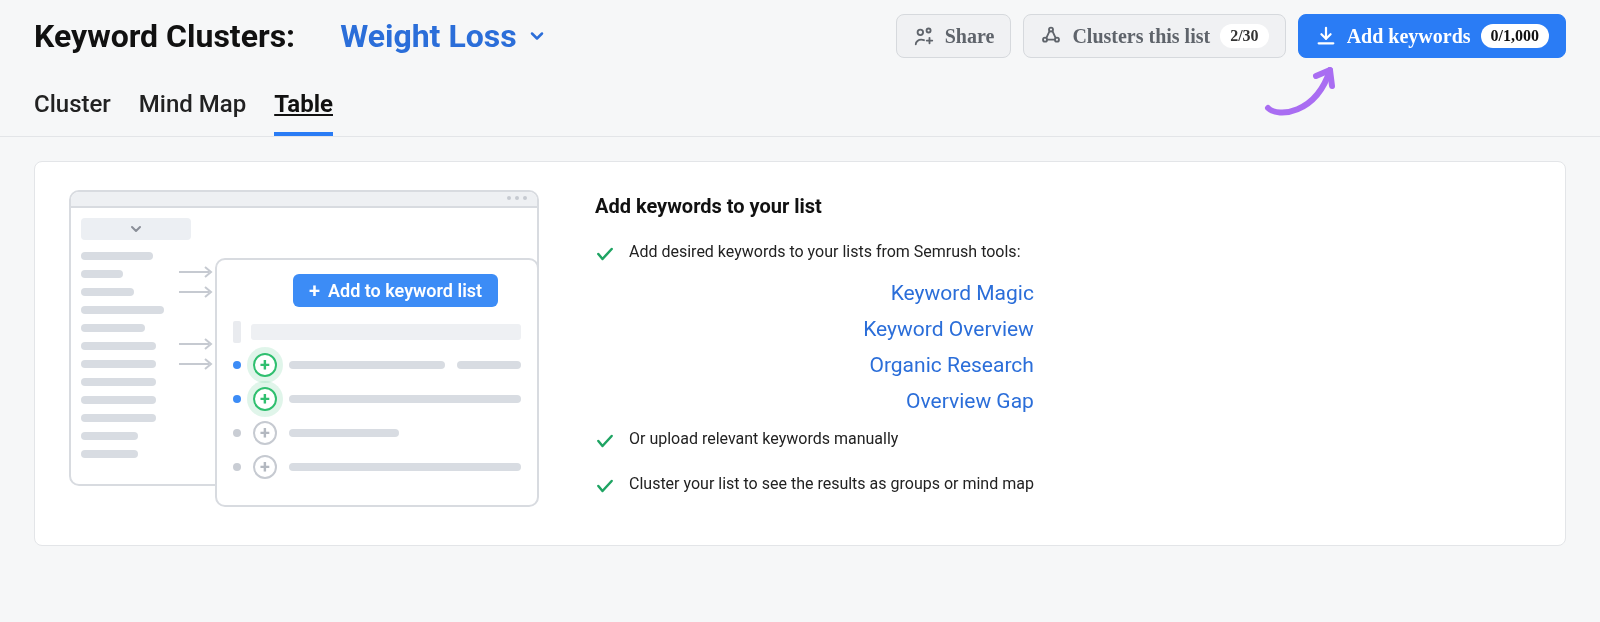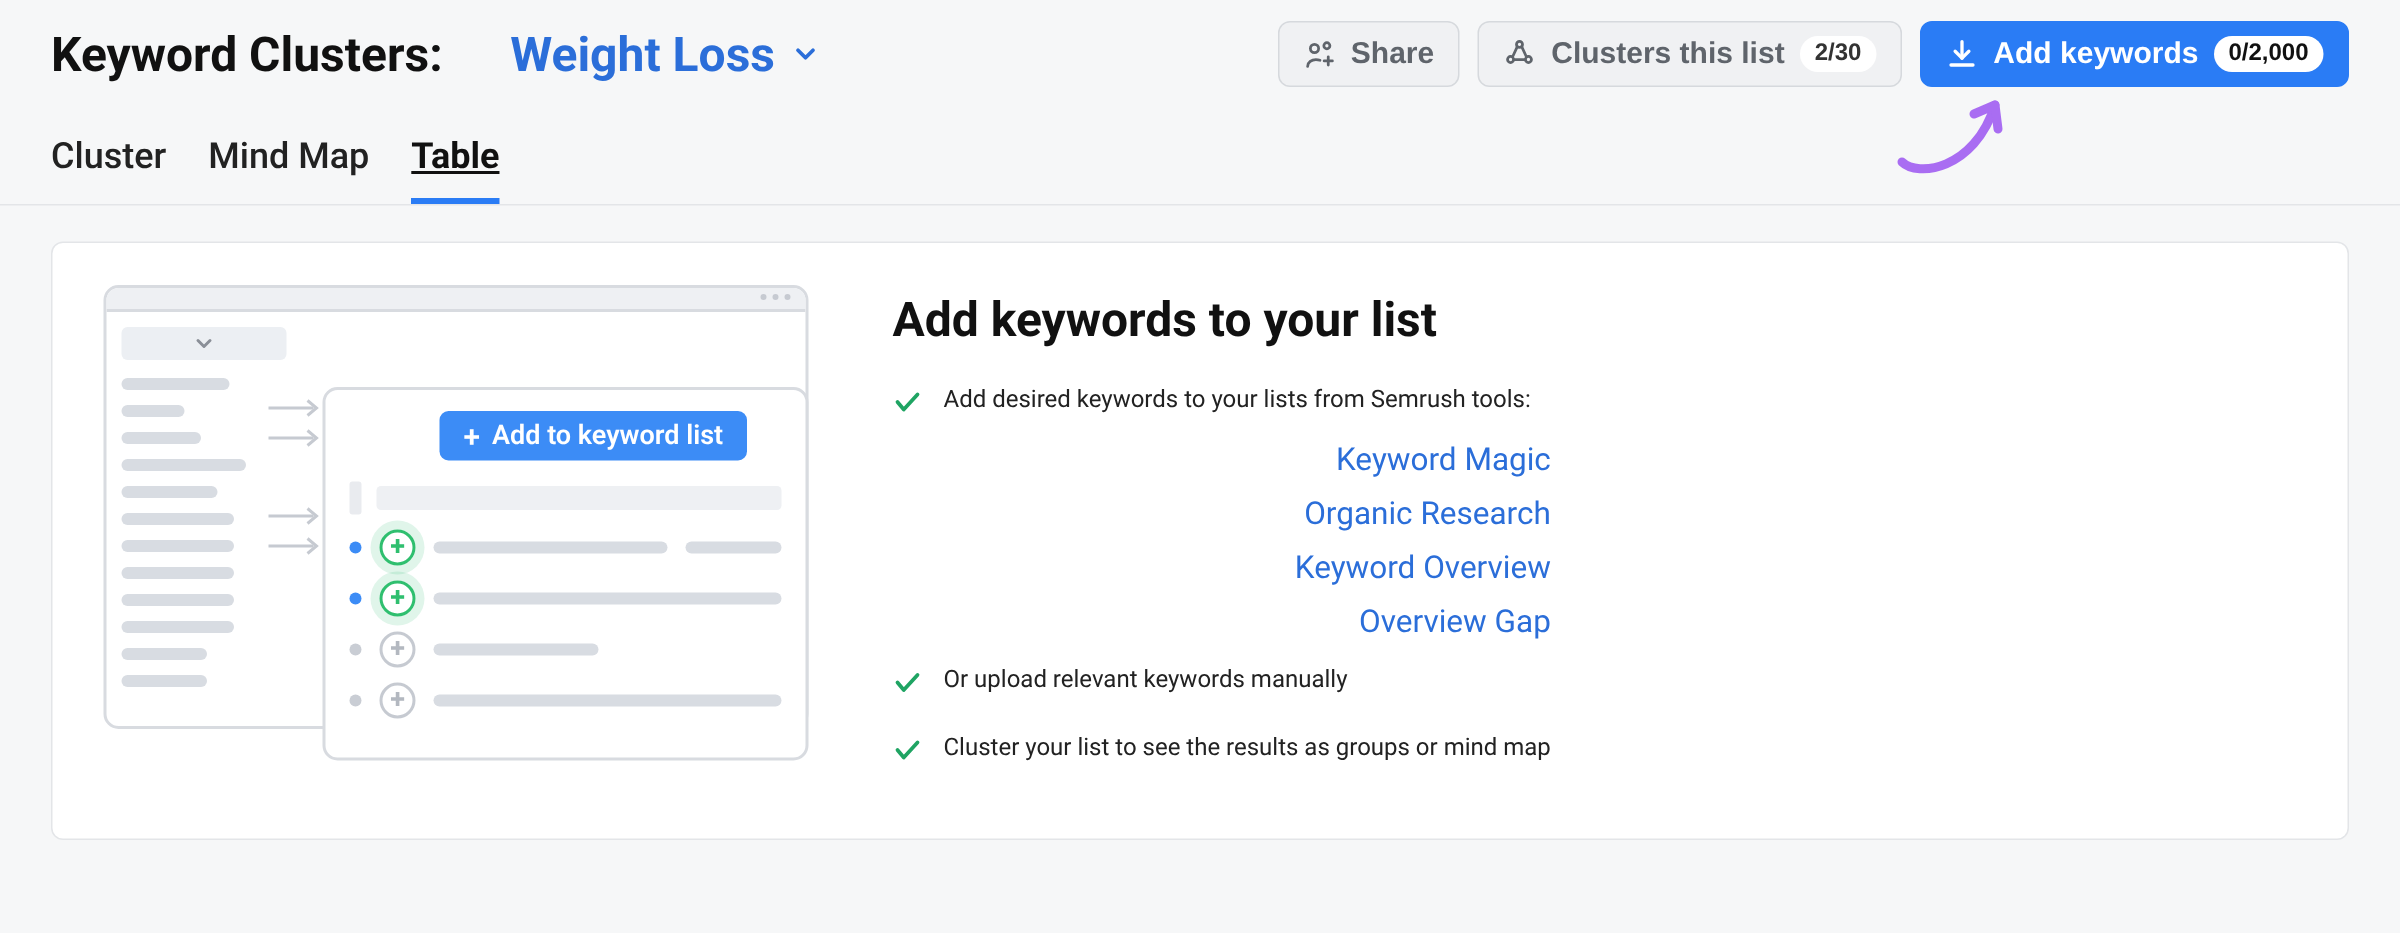--- a/index.html
+++ b/index.html
@@ -47,20 +47,21 @@
     align-items: center;
     gap: 10px;
     height: 44px;
     padding: 0 16px;
     border-radius: 8px;
     font-size: 20px;
     font-weight: 600;
     border: 1px solid transparent;
     cursor: pointer;
     white-space: nowrap;
+    font-family: Liberation Serif, serif;
   }
   .btn-grey {
     background: #f0f1f3;
     color: #5f646b;
     border-color: #d6d9dd;
   }
   .btn-grey svg { stroke: #5f646b; fill: none; }
   .btn-primary {
     background: #2a7cf5;
     color: #fff;
@@ -223,21 +224,21 @@
   .pop-top-row .bar-v {
     width: 8px; height: 22px; background:#e9ebef; border-radius:2px; flex:none;
   }
   .pop-top-row .sk-wide {
     flex:1; height:16px; background:#eef0f3; border-radius:3px;
   }
 
   
   .info { padding-top: 4px; }
   .info h2 {
-    font-size: 32px;
+    font-size: 20px;
     font-weight: 700;
     color: #111;
     margin-bottom: 22px;
   }
   .info ul { list-style: none; }
   .info li {
     display: flex;
     align-items: flex-start;
     gap: 14px;
     font-size: 16px;
@@ -312,21 +313,21 @@
       <span class="pill">2/30</span>
     </button>
 
     <button class="btn btn-primary">
       <svg width="22" height="22" viewBox="0 0 24 24" stroke-width="2.4" stroke-linecap="round" stroke-linejoin="round">
           <path d="M12 3v12"></path>
           <path d="m7 10 5 5 5-5"></path>
           <path d="M4 20h16"></path>
         </svg>
       <span>Add keywords</span>
-      <span class="pill">0/2,000</span>
+      <span class="pill">0/1,000</span>
     </button>
   </div>
 </div>
 
 <div class="tabs">
   <div class="tab">Cluster</div>
   <div class="tab">Mind Map</div>
   <div class="tab active">Table</div>
 </div>
 
@@ -436,22 +437,22 @@
         <span class="check">
           <svg width="20" height="20" viewBox="0 0 24 24" fill="none" stroke-width="3" stroke-linecap="round" stroke-linejoin="round">
               <polyline points="4 12 9 18 20 6"></polyline>
             </svg>
         </span>
         <span>Add desired keywords to your lists from Semrush tools:</span>
       </li>
     </ul>
     <div class="sublinks">
       <a>Keyword Magic</a>
+      <a>Keyword Overview</a>
       <a>Organic Research</a>
-      <a>Keyword Overview</a>
       <a>Overview Gap</a>
     </div>
     <ul>
       <li>
         <span class="check">
           <svg width="20" height="20" viewBox="0 0 24 24" fill="none" stroke-width="3" stroke-linecap="round" stroke-linejoin="round">
               <polyline points="4 12 9 18 20 6"></polyline>
             </svg>
         </span>
         <span>Or upload relevant keywords manually</span>

